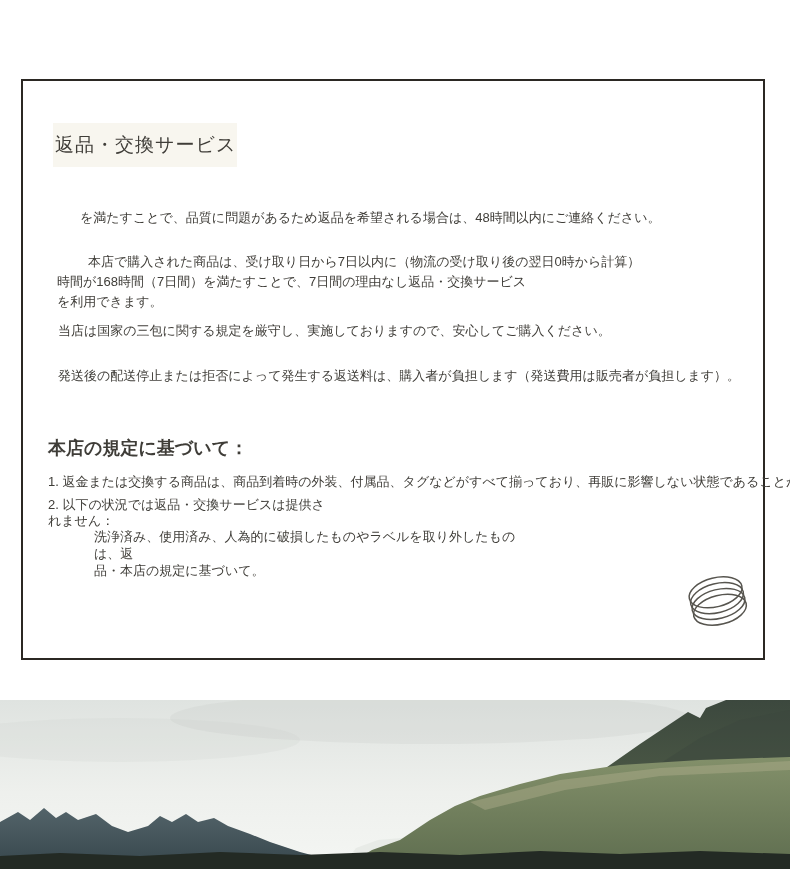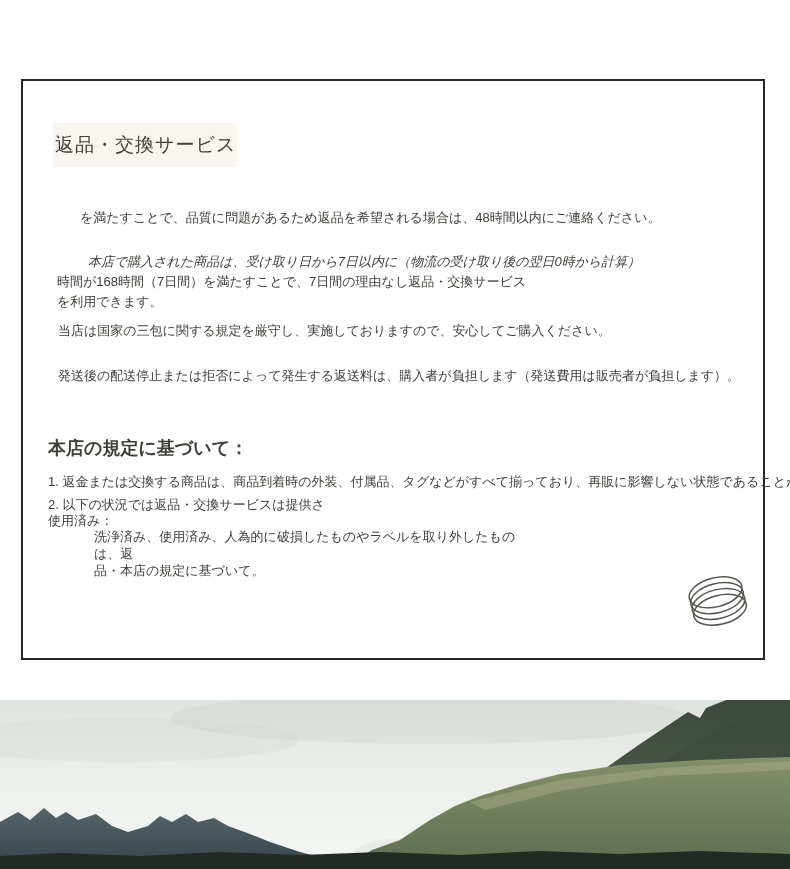--- a/index.html
+++ b/index.html
@@ -30,21 +30,21 @@
     position:absolute;left:32px;top:52px;
     font-size:19px;line-height:24px;letter-spacing:1px;
   }
   .para{
     position:absolute;
     font-size:13px;line-height:20px;
     white-space:nowrap;
   }
   .p1{left:57px;top:127px;}
   .p2{left:34px;top:171px;white-space:normal;width:660px;}
-  .p2 .indent{padding-left:31px;font-style:italic;}
+  .p2 .indent{padding-left:31px;}
   .p3{left:35px;top:240px;text-align:center;}
   .p4{left:35px;top:285px;}
   .rules-heading{
     position:absolute;left:25px;top:358px;
     font-size:18px;font-weight:600;line-height:18px;
   }
   .rule1{
     left:25px;top:391px;
     white-space:nowrap;   
   }
@@ -79,21 +79,21 @@
     <div class="para p3">当店は国家の三包に関する規定を厳守し、実施しておりますので、安心してご購入ください。</div>
 
     <div class="para p4">発送後の配送停止または拒否によって発生する返送料は、購入者が負担します（発送費用は販売者が負担します）。</div>
 
     <div class="rules-heading">本店の規定に基づいて：</div>
 
     <div class="para rule1">1. 返金または交換する商品は、商品到着時の外装、付属品、タグなどがすべて揃っており、再販に影響しない状態であることが求められま</div>
 
     <div class="para rule2">
       <div>2. 以下の状況では返品・交換サービスは提供さ</div>
-      <div>使用済み：</div>
+      <div>れません：</div>
     </div>
 
     <div class="para rule2-detail">
       <div>洗浄済み、使用済み、人為的に破損したものやラベルを取り外したものは、返</div>
       <div>品・本店の規定に基づいて。</div>
     </div>
 
     <svg class="rings-icon" viewBox="0 0 64 64" aria-hidden="true">
       <g transform="rotate(-14 32 32)" fill="none" stroke="var(--rings-stroke,#57554f)" stroke-width="1.5">
         <ellipse cx="32" cy="40" rx="27" ry="14.5"></ellipse>

